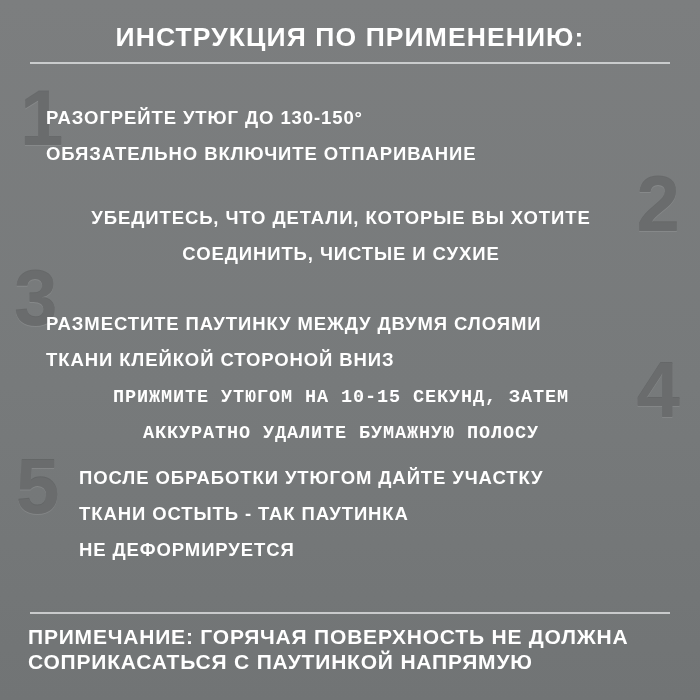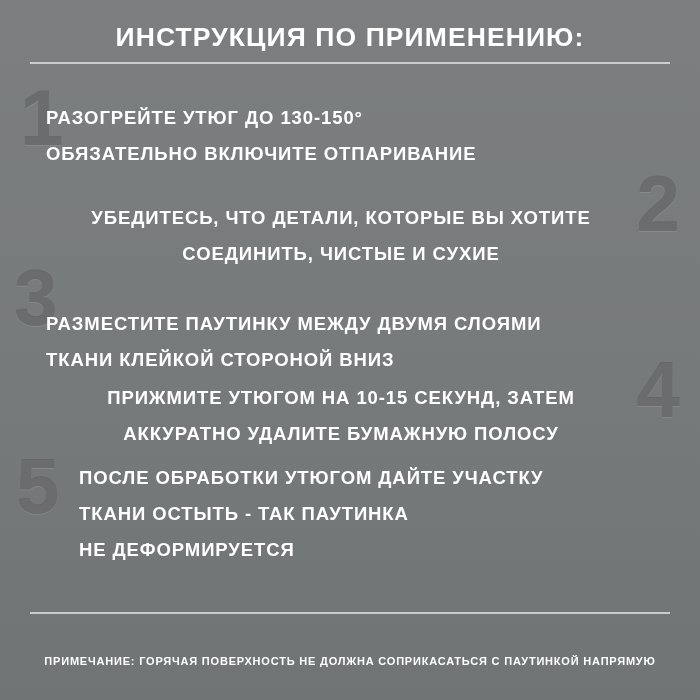--- a/index.html
+++ b/index.html
@@ -94,43 +94,42 @@
   #step2 { top: 96px; }
   #step2 .bignum { top: 0px; right: 20px; }
   #step2 .step-text { top: 26px; }
 
   #step3 { top: 190px; }
   #step3 .bignum { top: 0px; left: 14px; }
   #step3 .step-text { top: 38px; }
 
   #step4 { top: 280px; }
   #step4 .bignum { top: 2px; right: 20px; }
-  #step4 .step-text { top: 22px; }
+  #step4 .step-text { top: 22px; font-family: Liberation Mono, monospace; }
 
   #step5 { top: 378px; }
   #step5 .bignum { top: 0px; left: 16px; }
   #step5 .step-text { top: 4px; margin-left: 33px; }
 
   
   .note-rule {
     position: absolute;
     left: 30px;
     right: 30px;
     bottom: 86px;
     height: 2px;
     background: #d8d9da;
     opacity: .85;
   }
   .note {
     position: absolute;
     left: 28px;
     right: 28px;
     bottom: 26px;
-    text-align: center;
-    font-size: 11px;
+    font-size: 21px;
     font-weight: bold;
     letter-spacing: .8px;
     line-height: 25px;
     color: #ffffff;
   }
   .note .label { font-weight: bold; }
   .note .body { font-weight: bold; }
 </style>
 </head>
 <body>

